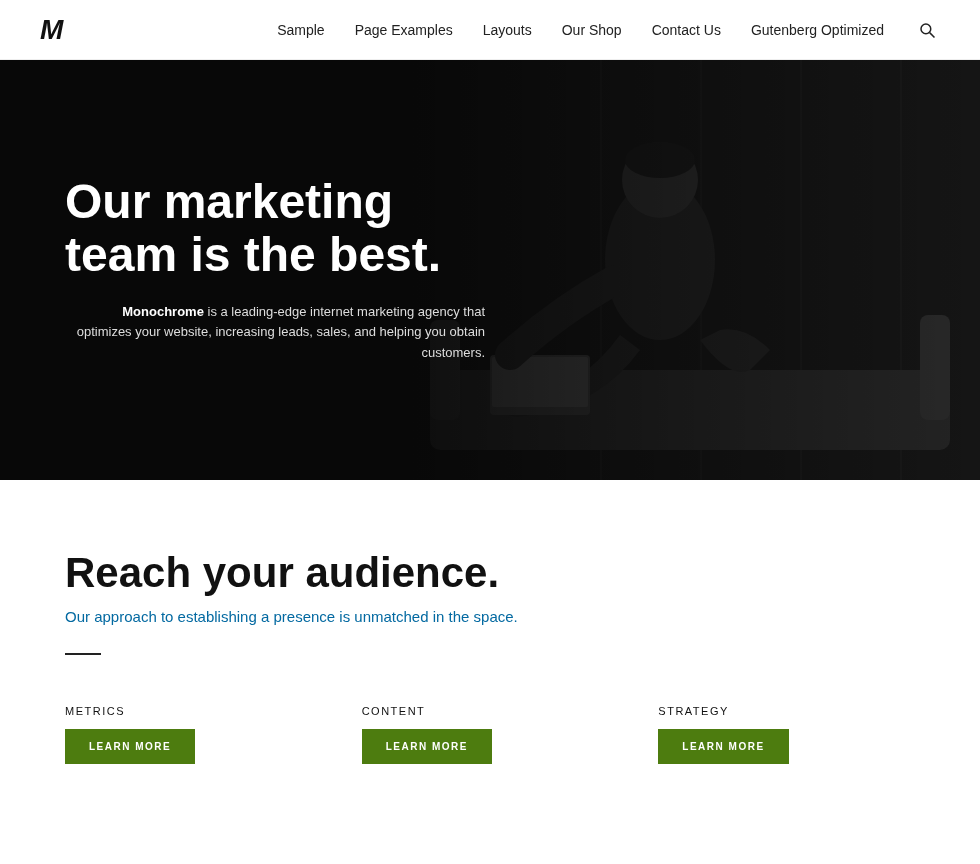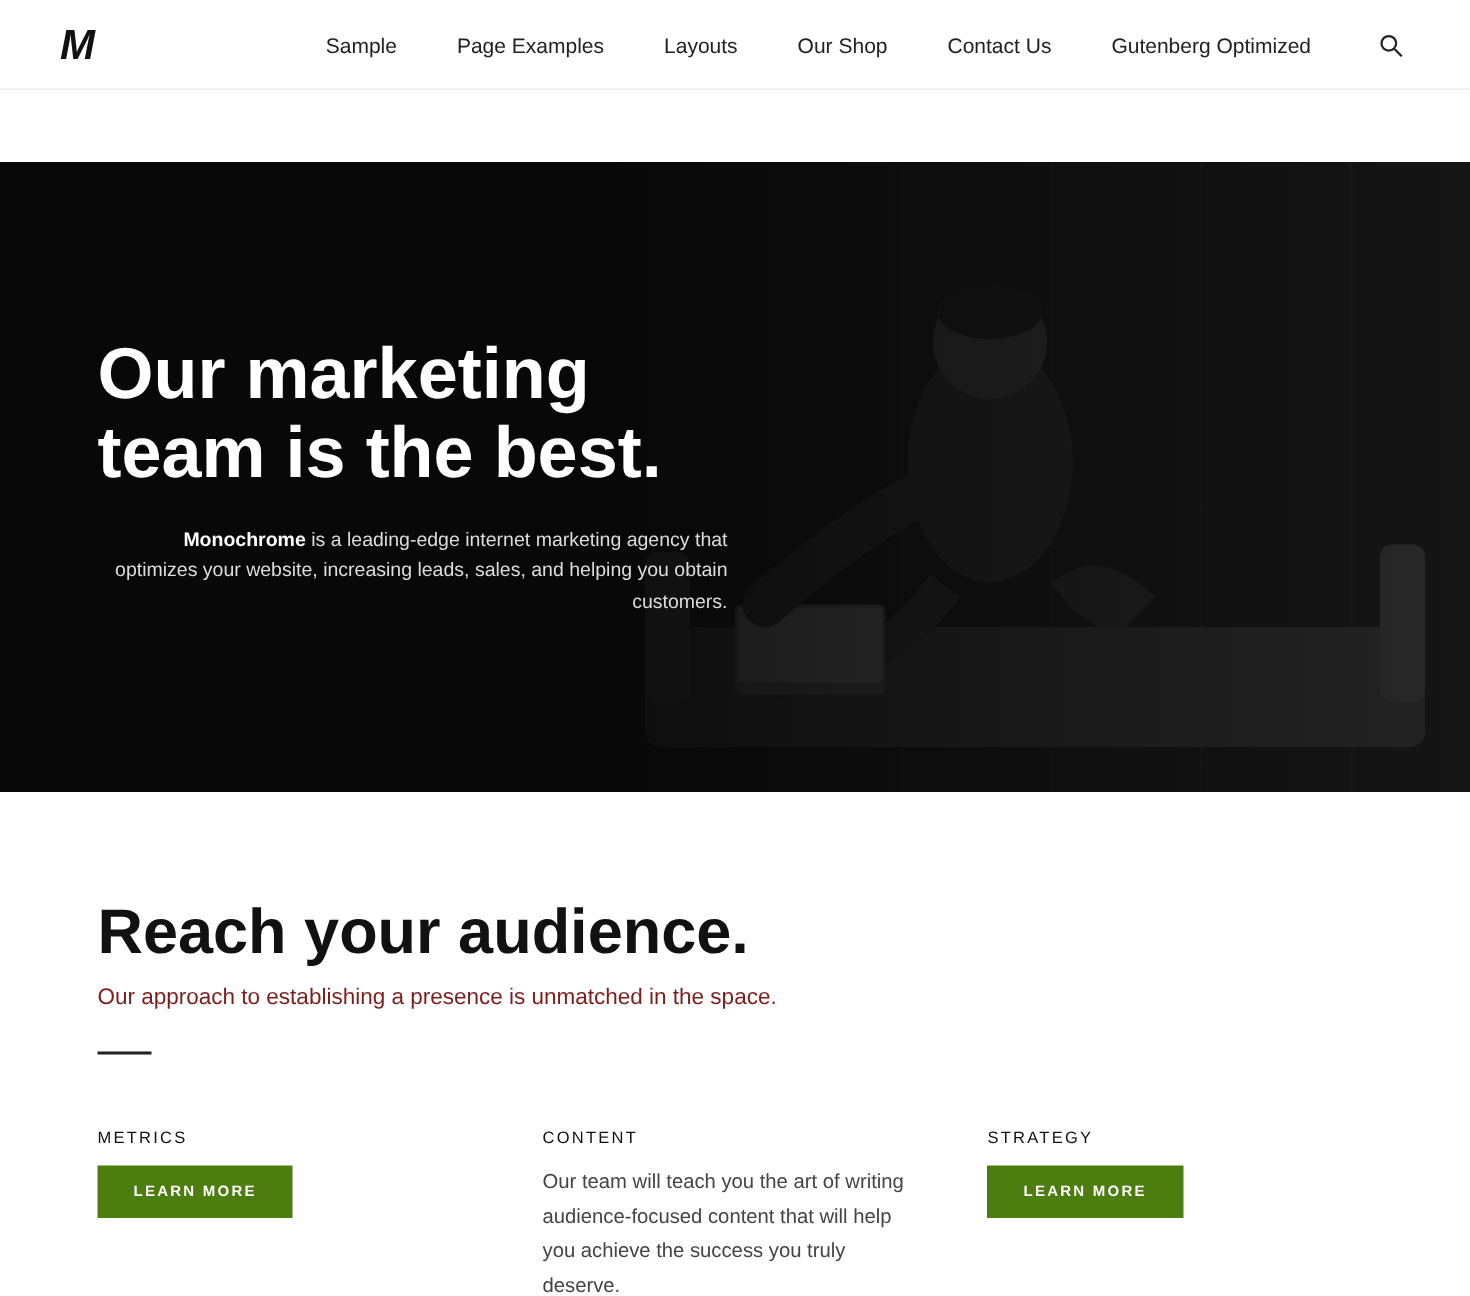--- a/index.html
+++ b/index.html
@@ -20,21 +20,21 @@
     .logo {
       font-size: 28px;
       font-weight: 900;
       color: #111;
       letter-spacing: -1px;
       font-style: italic;
     }
     nav {
       display: flex;
       align-items: center;
-      gap: 40px;
+      gap: 30px;
     }
     nav a {
       text-decoration: none;
       color: #222;
       font-size: 14px;
       font-weight: 400;
       cursor: pointer;
     }
     .search-icon-btn {
       background: none;
@@ -52,21 +52,20 @@
       stroke-width: 2;
     }
 
     
     .hero {
       position: relative;
       width: 100%;
       height: 420px;
       overflow: hidden;
       background: #000000;
-      margin-top: 48px;
     }
     .hero-bg {
       position: absolute;
       inset: 0;
       background: linear-gradient(to right, rgba(0,0,0,0.75) 40%, rgba(0,0,0,0.3) 100%);
       z-index: 1;
     }
     
     .hero-img-sim {
       position: absolute;
@@ -109,21 +108,21 @@
     }
     .audience-title {
       font-size: 42px;
       font-weight: 900;
       color: #111;
       margin-bottom: 12px;
       line-height: 1.1;
     }
     .audience-subtitle {
       font-size: 15px;
-      color: #7f1d1d;
+      color: #0369a1;
       margin-bottom: 28px;
     }
     .divider {
       width: 36px;
       height: 2px;
       background: #222;
       margin-bottom: 50px;
     }
 
     
@@ -230,21 +229,20 @@
 
   <div class="columns">
 
     <div class="col">
       <div class="col-title">METRICS</div>
       <button class="learn-btn">LEARN MORE</button>
     </div>
 
     <div class="col">
       <div class="col-title">CONTENT</div>
-      <p class="col-text">Our team will teach you the art of writing audience-focused content that will help you achieve the success you truly deserve.</p>
       <button class="learn-btn">LEARN MORE</button>
     </div>
 
     <div class="col">
       <div class="col-title">STRATEGY</div>
       <button class="learn-btn">LEARN MORE</button>
     </div>
   </div>
 </section>
 

